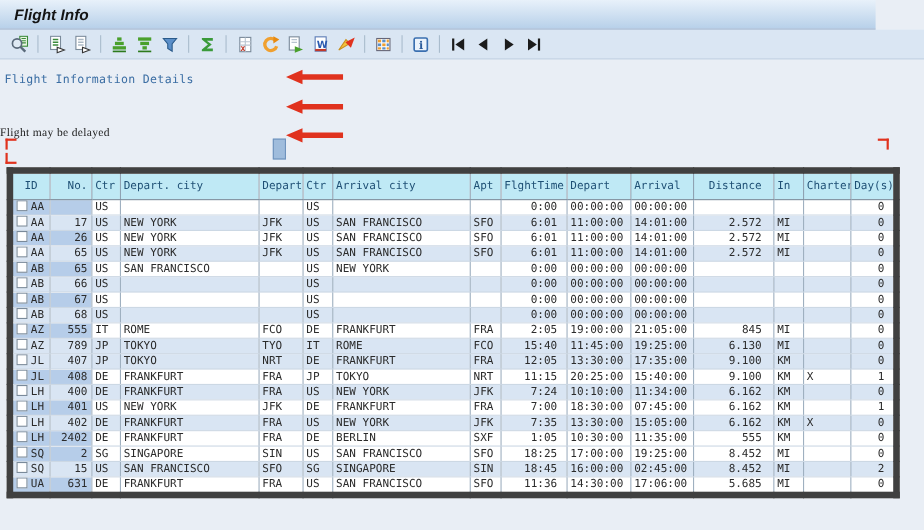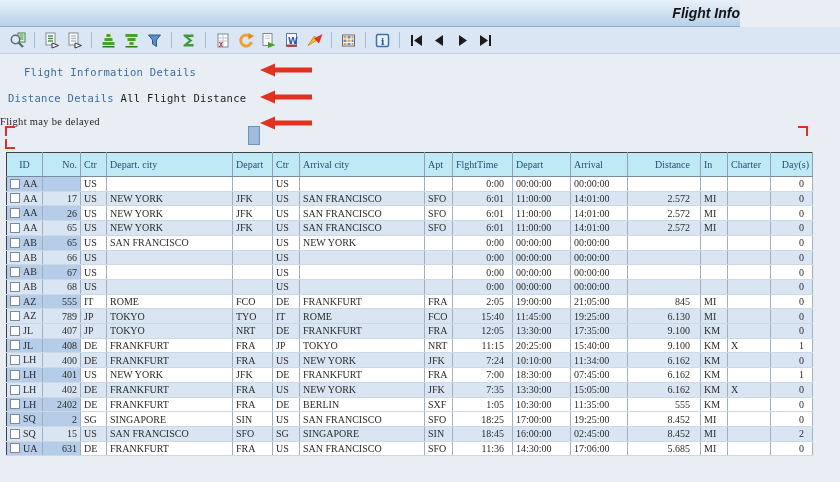--- a/index.html
+++ b/index.html
@@ -1,20 +1,20 @@
 <!DOCTYPE html>
 <html><head>
 <meta charset="utf-8">
 <style>
   html,body{margin:0;padding:0;}
   .screen{position:relative;width:840px;height:482px;background:#e9eef5;overflow:hidden;
           font-family:"DejaVu Sans Mono",monospace;}
   
-  .titlebar{position:absolute;left:0;top:0;width:740px;height:26px;
-            background:linear-gradient(#e8f1fa,#b7d0e9);border-bottom:1px solid #93aac7;text-align:right;}
+  .titlebar{position:absolute;left:0;top:0;width:796px;height:26px;
+            background:linear-gradient(#e8f1fa,#b7d0e9);border-bottom:1px solid #93aac7;}
   .titlebar .title{font-family:"Liberation Sans",sans-serif;font-style:italic;font-weight:bold;
             font-size:14px;color:#141414;line-height:26px;padding-left:13px;}
   
   .toolbar{position:absolute;left:0;top:27px;width:840px;height:27px;background:#dae6f3;
            border-bottom:1px solid #c3d2e3;display:flex;align-items:center;padding-left:6px;box-sizing:border-box;}
   .tbtn{width:21px;height:21px;border:none;background:transparent;padding:0;margin:0 1px;
         display:flex;align-items:center;justify-content:center;cursor:pointer;}
   .ticon{display:block;width:17px;height:17px;}
   .tsep{width:1px;height:16px;background:#a9bccd;margin:0 5px;}
   
@@ -24,21 +24,21 @@
   
   .arrow{position:absolute;width:52px;height:14px;}
   
   .corner{position:absolute;width:8px;height:8px;}
   .corner.tl{border-left:2px solid #e0321e;border-top:2px solid #e0321e;}
   .corner.bl{border-left:2px solid #e0321e;border-bottom:2px solid #e0321e;}
   .corner.tr{border-right:2px solid #e0321e;border-top:2px solid #e0321e;}
   .grip{position:absolute;width:10px;height:17px;background:#9fbcdc;border:1px solid #6f93bd;}
   
   .grid{position:absolute;left:6px;top:152px;width:806px;border-collapse:collapse;table-layout:fixed;
-        font-size:10px;background:#fff;border:1px solid #404040;font-family:Liberation Serif, serif;}
+        font-size:10px;background:#fff;border:6px solid #404040;}
   .grid th{background:#bfe9f5;color:#1f5075;font-weight:normal;height:23px;padding:0 3px;
         border-right:1px solid #8fa2b2;border-bottom:1px solid #7a8c9c;white-space:nowrap;overflow:hidden;text-align:left;}
   .grid td{height:13px;line-height:13px;padding:0 3px;color:#2b2b2b;white-space:nowrap;overflow:hidden;
         border-right:1px solid #9fb0c0;border-bottom:1px solid #ccd8e4;}
   .grid tr.stripe td{background:#d9e5f3;}
   .grid td.key{background:#b6cde9;}
   .grid .ar{text-align:right;}
   .grid .ac{text-align:center;}
   .grid td.c-no{padding-right:3px;margin-top:36px;}
   .grid td.c-time{padding-right:8px;}
@@ -192,22 +192,21 @@
           </svg></span>
       </button>
       <button class="tbtn">
         <span class="ticon"><svg viewBox="0 0 17 17">
             <polygon points="3,3 3,14 11,8.5" fill="#1c1c1c"></polygon>
             <rect x="12" y="3" width="2" height="11" fill="#1c1c1c"></rect>
           </svg></span>
       </button>
     </div>
 
-  <div class="infoline" style="left:24px;top:66px;"><span class="link">Flight Information Details</span></div>
-  <div class="infoline" style="left:8px;top:92px;"><span class="link">Distance Details</span><span class="plain"> All Flight Distance</span></div>
+  <div class="infoline" style="left:4px;top:66px;"><span class="link">Flight Information Details</span></div>
   <div class="infoline" style="left:0;top:116px;font-family:Liberation Serif, serif;"><span class="plain">Flight may be delayed</span></div>
 
   <svg class="arrow" style="left:260px;top:63px;" viewBox="0 0 52 14">
       <polygon points="0,7 15,0.5 15,4.5 52,4.5 52,9.5 15,9.5 15,13.5" fill="#e0321e"></polygon>
     </svg>
   <svg class="arrow" style="left:260px;top:90px;" viewBox="0 0 52 14">
       <polygon points="0,7 15,0.5 15,4.5 52,4.5 52,9.5 15,9.5 15,13.5" fill="#e0321e"></polygon>
     </svg>
   <svg class="arrow" style="left:260px;top:116px;" viewBox="0 0 52 14">
       <polygon points="0,7 15,0.5 15,4.5 52,4.5 52,9.5 15,9.5 15,13.5" fill="#e0321e"></polygon>

